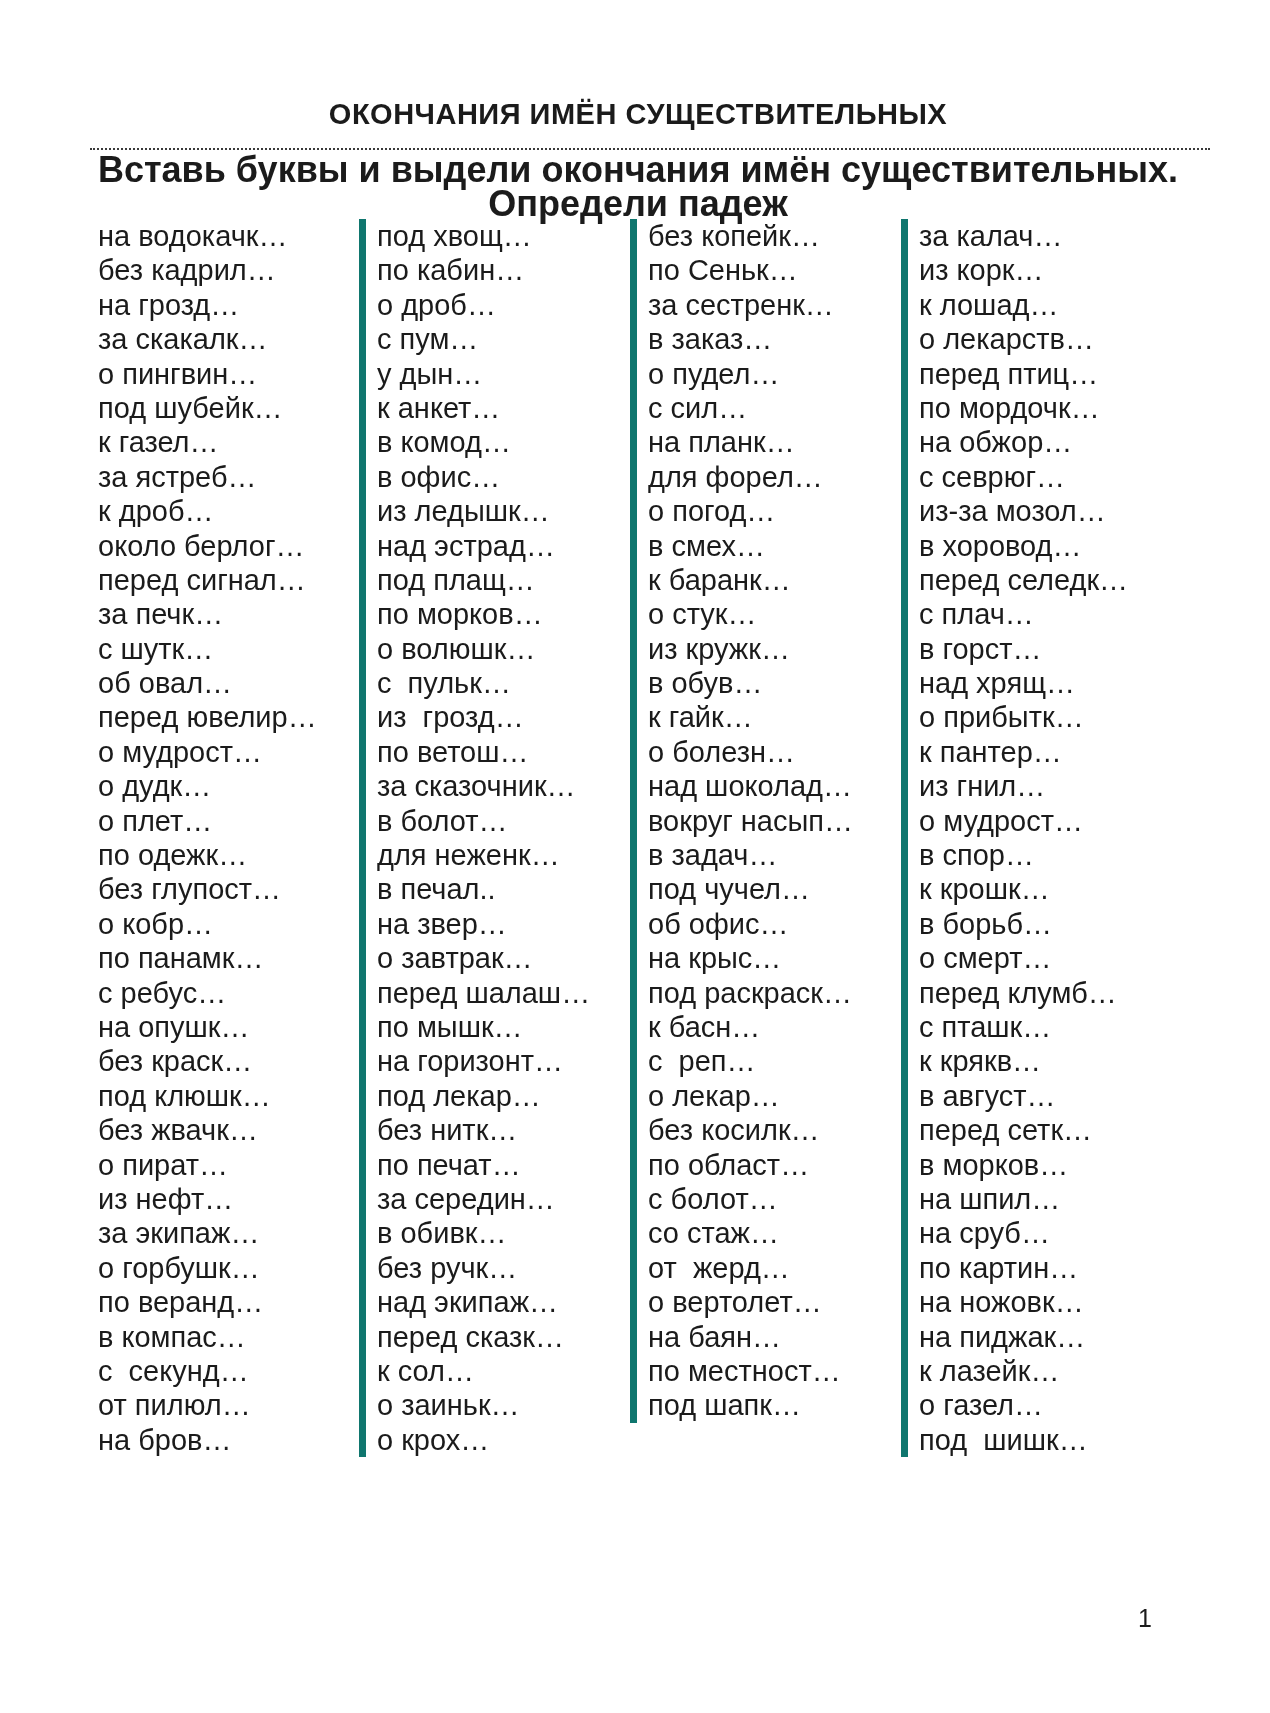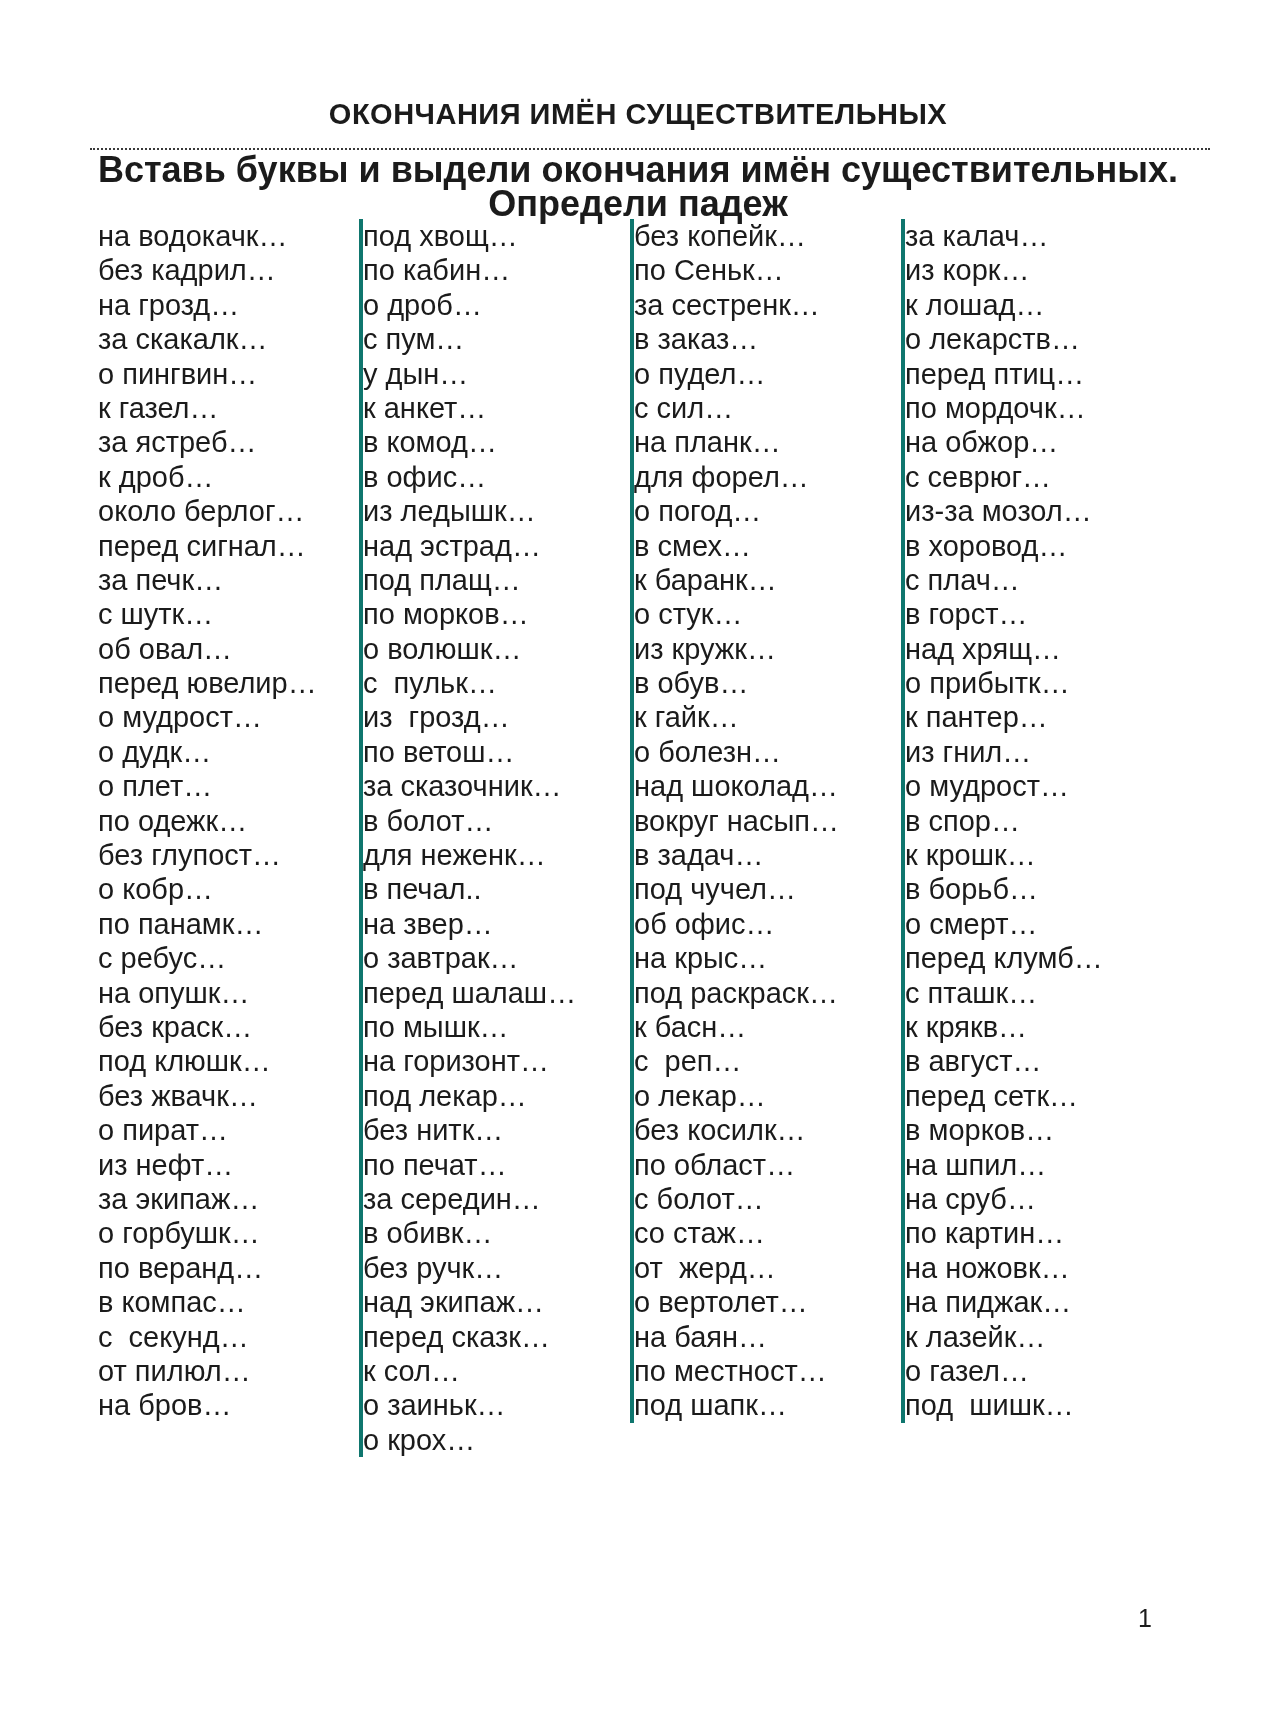--- a/index.html
+++ b/index.html
@@ -59,21 +59,22 @@
     display: flex;
     flex-direction: row;
     align-items: flex-start;
   }
   .word-col {
     width: 261px;
     box-sizing: border-box;
   }
   .word-col + .word-col {
     width: 271px;
-    border-left: 4px solid #0f766e;
+    border-left: 7px solid #0f766e;
+    padding-left: 11px;
   }
   .word-item {
     height: 34.4px;
     line-height: 34.4px;
     font-size: 29px;
     white-space: pre;
     overflow: visible;
   }
   .page-number {
     position: absolute;
@@ -98,20 +99,21 @@
 
   <div class="dotted-rule"></div>
 
   <div class="word-grid">
     <div class="word-col">
         <div class="word-item">на водокачк…</div>
         <div class="word-item">без кадрил…</div>
         <div class="word-item">на грозд…</div>
         <div class="word-item">за скакалк…</div>
         <div class="word-item">о пингвин…</div>
+        <div class="word-item">под шубейк…</div>
         <div class="word-item">к газел…</div>
         <div class="word-item">за ястреб…</div>
         <div class="word-item">к дроб…</div>
         <div class="word-item">около берлог…</div>
         <div class="word-item">перед сигнал…</div>
         <div class="word-item">за печк…</div>
         <div class="word-item">с шутк…</div>
         <div class="word-item">об овал…</div>
         <div class="word-item">перед ювелир…</div>
         <div class="word-item">о мудрост…</div>
@@ -215,20 +217,21 @@
         <div class="word-item">за калач…</div>
         <div class="word-item">из корк…</div>
         <div class="word-item">к лошад…</div>
         <div class="word-item">о лекарств…</div>
         <div class="word-item">перед птиц…</div>
         <div class="word-item">по мордочк…</div>
         <div class="word-item">на обжор…</div>
         <div class="word-item">с севрюг…</div>
         <div class="word-item">из-за мозол…</div>
         <div class="word-item">в хоровод…</div>
+        <div class="word-item">перед селедк…</div>
         <div class="word-item">с плач…</div>
         <div class="word-item">в горст…</div>
         <div class="word-item">над хрящ…</div>
         <div class="word-item">о прибытк…</div>
         <div class="word-item">к пантер…</div>
         <div class="word-item">из гнил…</div>
         <div class="word-item">о мудрост…</div>
         <div class="word-item">в спор…</div>
         <div class="word-item">к крошк…</div>
         <div class="word-item">в борьб…</div>

